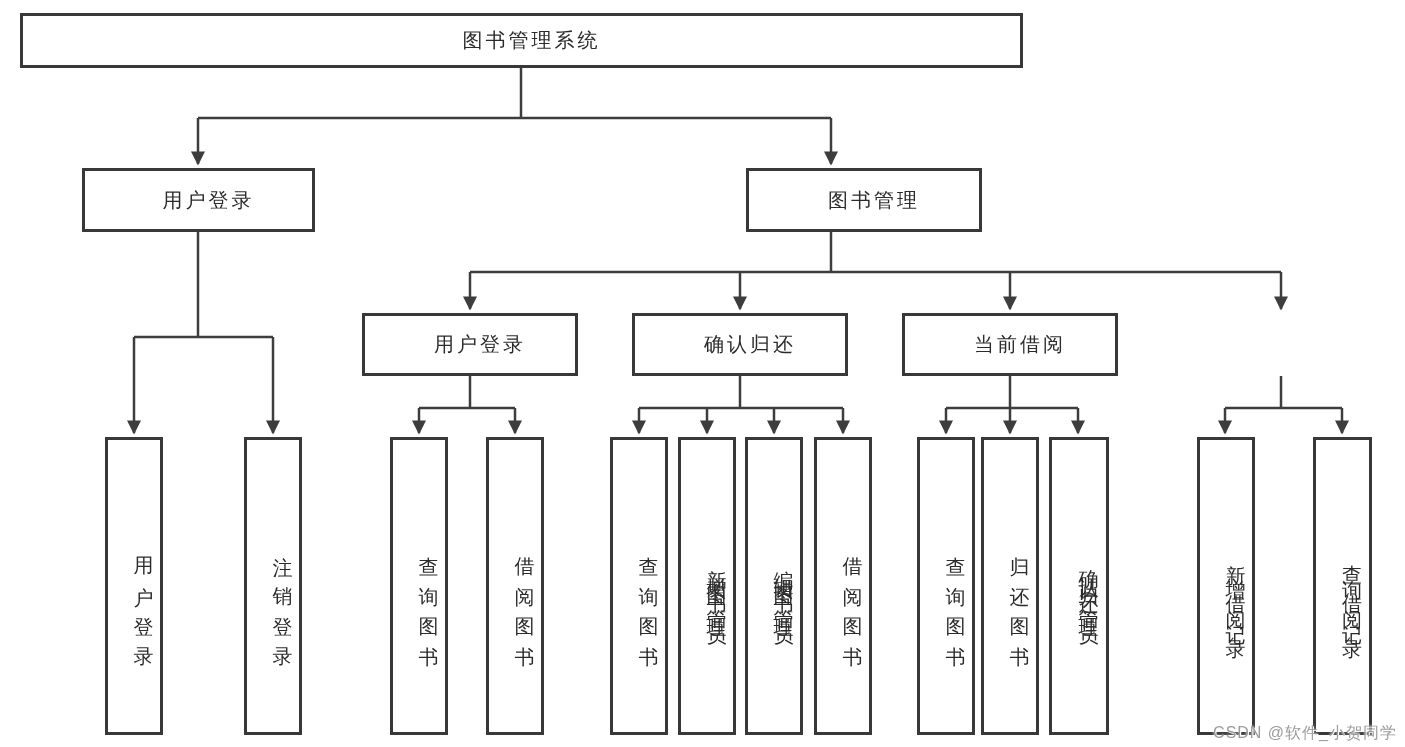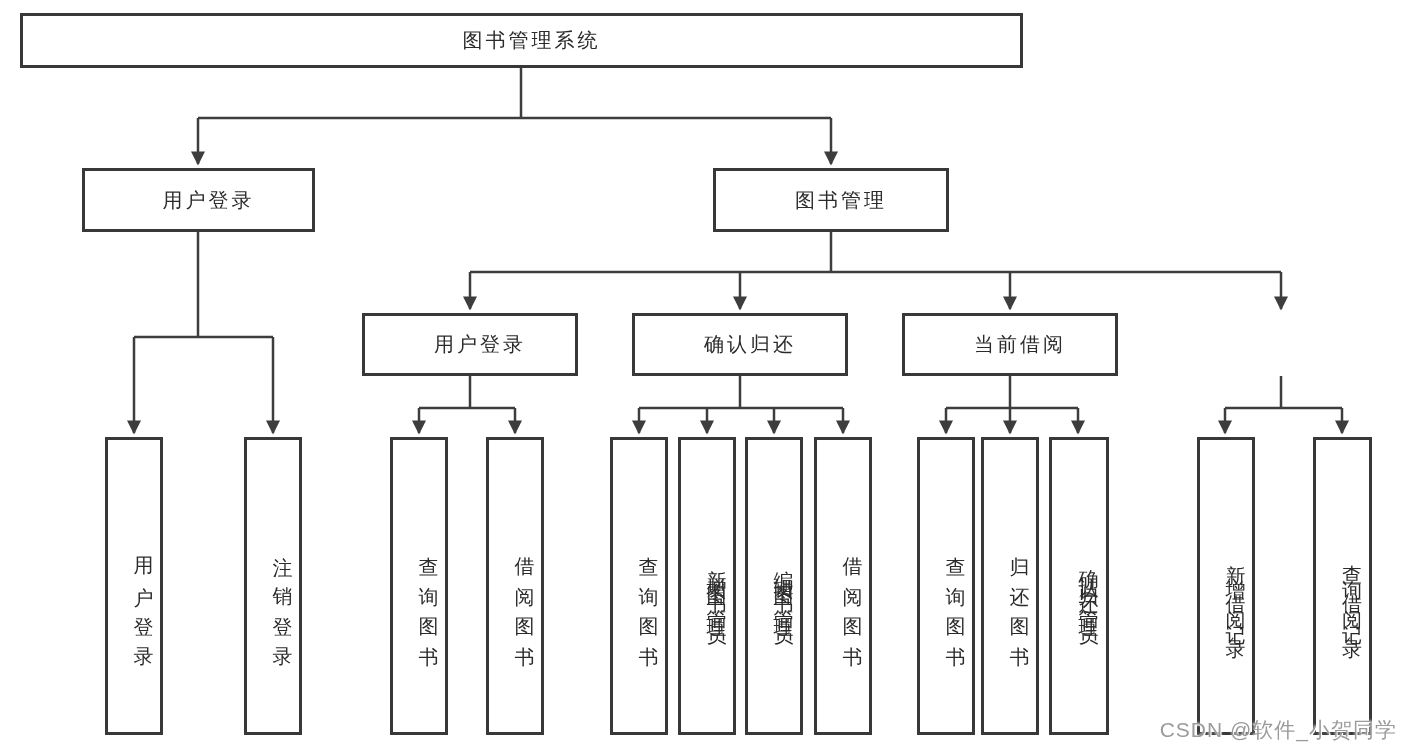--- a/index.html
+++ b/index.html
@@ -25,21 +25,21 @@
     text-orientation:mixed;
     font-size:20px;
     line-height:1;
     white-space:nowrap;
   }
   .leaf.s4 .vtext{letter-spacing:30px;margin-bottom:-30px;}
   .leaf.s6 .vtext{letter-spacing:15px;margin-bottom:-15px;}
   .leaf.s9 .vtext{letter-spacing:8px;margin-bottom:-8px;}
   .watermark{
     position:absolute;z-index:3;right:8px;bottom:3px;
-    font-size:21px;color:#9b9b9b;letter-spacing:1px;
+    font-size:16px;color:#9b9b9b;letter-spacing:1px;
     text-shadow:0 0 3px #ffffff,1px 1px 0 #ffffff;
     white-space:nowrap;
   }
 </style>
 </head>
 <body>
 
 <div id="stage">
 
   <svg id="wires" width="1405" height="747" viewBox="0 0 1405 747">
@@ -92,21 +92,21 @@
     </g>
   </svg>
 
   <div class="node h-node root" style="left:20px;top:13px;width:1003px;height:55px;">
     <span>图书管理系统</span>
   </div>
 
   <div class="node h-node" style="left:82px;top:168px;width:233px;height:64px;">
     <span>用户登录</span>
   </div>
-  <div class="node h-node" style="left:713px;top:168px;width:236px;height:64px;">
+  <div class="node h-node" style="left:746px;top:168px;width:236px;height:64px;">
     <span>图书管理</span>
   </div>
 
   <div class="node h-node" style="left:362px;top:313px;width:216px;height:63px;">
     <span>用户登录</span>
   </div>
   <div class="node h-node" style="left:632px;top:313px;width:216px;height:63px;">
     <span>确认归还</span>
   </div>
   <div class="node h-node" style="left:902px;top:313px;width:216px;height:63px;">

